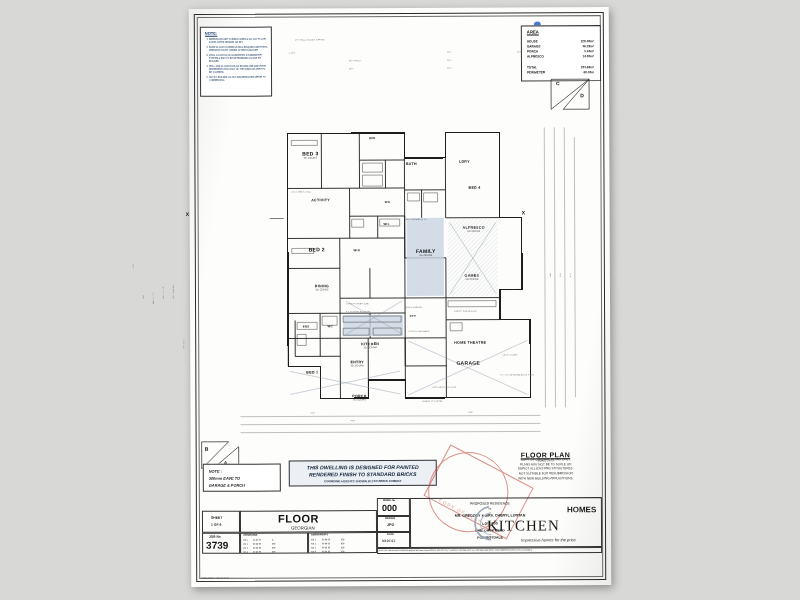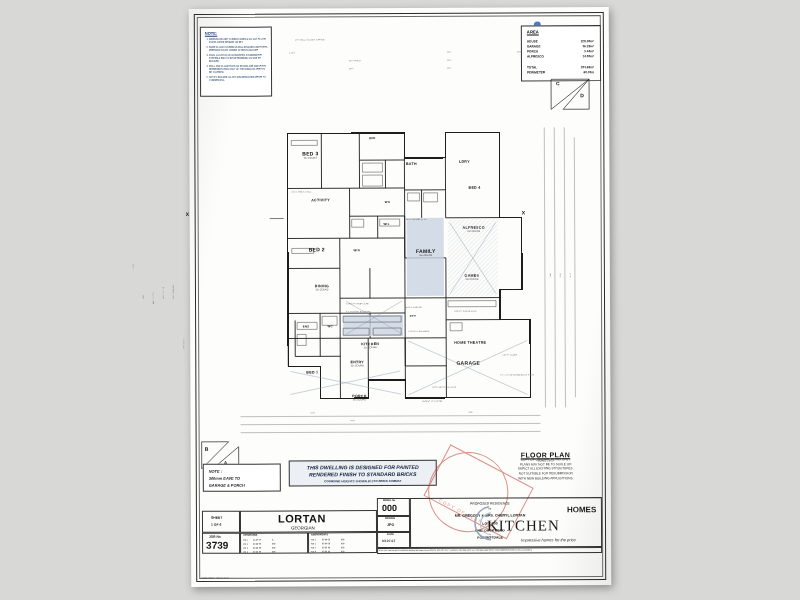--- a/index.html
+++ b/index.html
@@ -437,21 +437,21 @@
 
     <div class="cell" style="left:0;top:14px;width:38px;height:22px"></div>
     <div class="cap" style="left:9px;top:19px;font-size:3.4px">SHEET</div>
     <div class="cap" style="left:9px;top:26px;font-size:3.4px">1 OF 6</div>
 
     <div class="cell" style="left:0;top:36px;width:38px;height:21px"></div>
     <div class="cap" style="left:7px;top:38px;font-size:3.2px">JOB No</div>
     <div class="big" style="left:4px;top:43px;font-size:10px">3739</div>
 
     <div class="cell" style="left:38px;top:14px;width:137px;height:22px"></div>
-    <div class="big" style="left:76px;top:16px;font-size:11px;letter-spacing:.5px">LORTAN</div>
+    <div class="big" style="left:76px;top:16px;font-size:11px;letter-spacing:.5px">FLOOR</div>
     <div class="cap" style="left:89px;top:29px;font-size:4.4px;font-weight:normal">GEORGIAN</div>
 
     <div class="cell" style="left:38px;top:36px;width:68px;height:21px"></div>
     <div class="cap" style="left:41px;top:37px;font-size:2.4px">VARIATIONS</div>
     <div class="cap" style="left:41px;top:42px;font-size:2px;font-weight:normal">VO-1</div>
     <div class="cap" style="left:51px;top:42px;font-size:2px;font-weight:normal">26-07-07</div>
     <div class="cap" style="left:70px;top:42px;font-size:2px;font-weight:normal">IL</div>
     <div class="cap" style="left:41px;top:46px;font-size:2px;font-weight:normal">VO-2</div>
     <div class="cap" style="left:51px;top:46px;font-size:2px;font-weight:normal">00-00-00</div>
     <div class="cap" style="left:70px;top:46px;font-size:2px;font-weight:normal">000</div>

